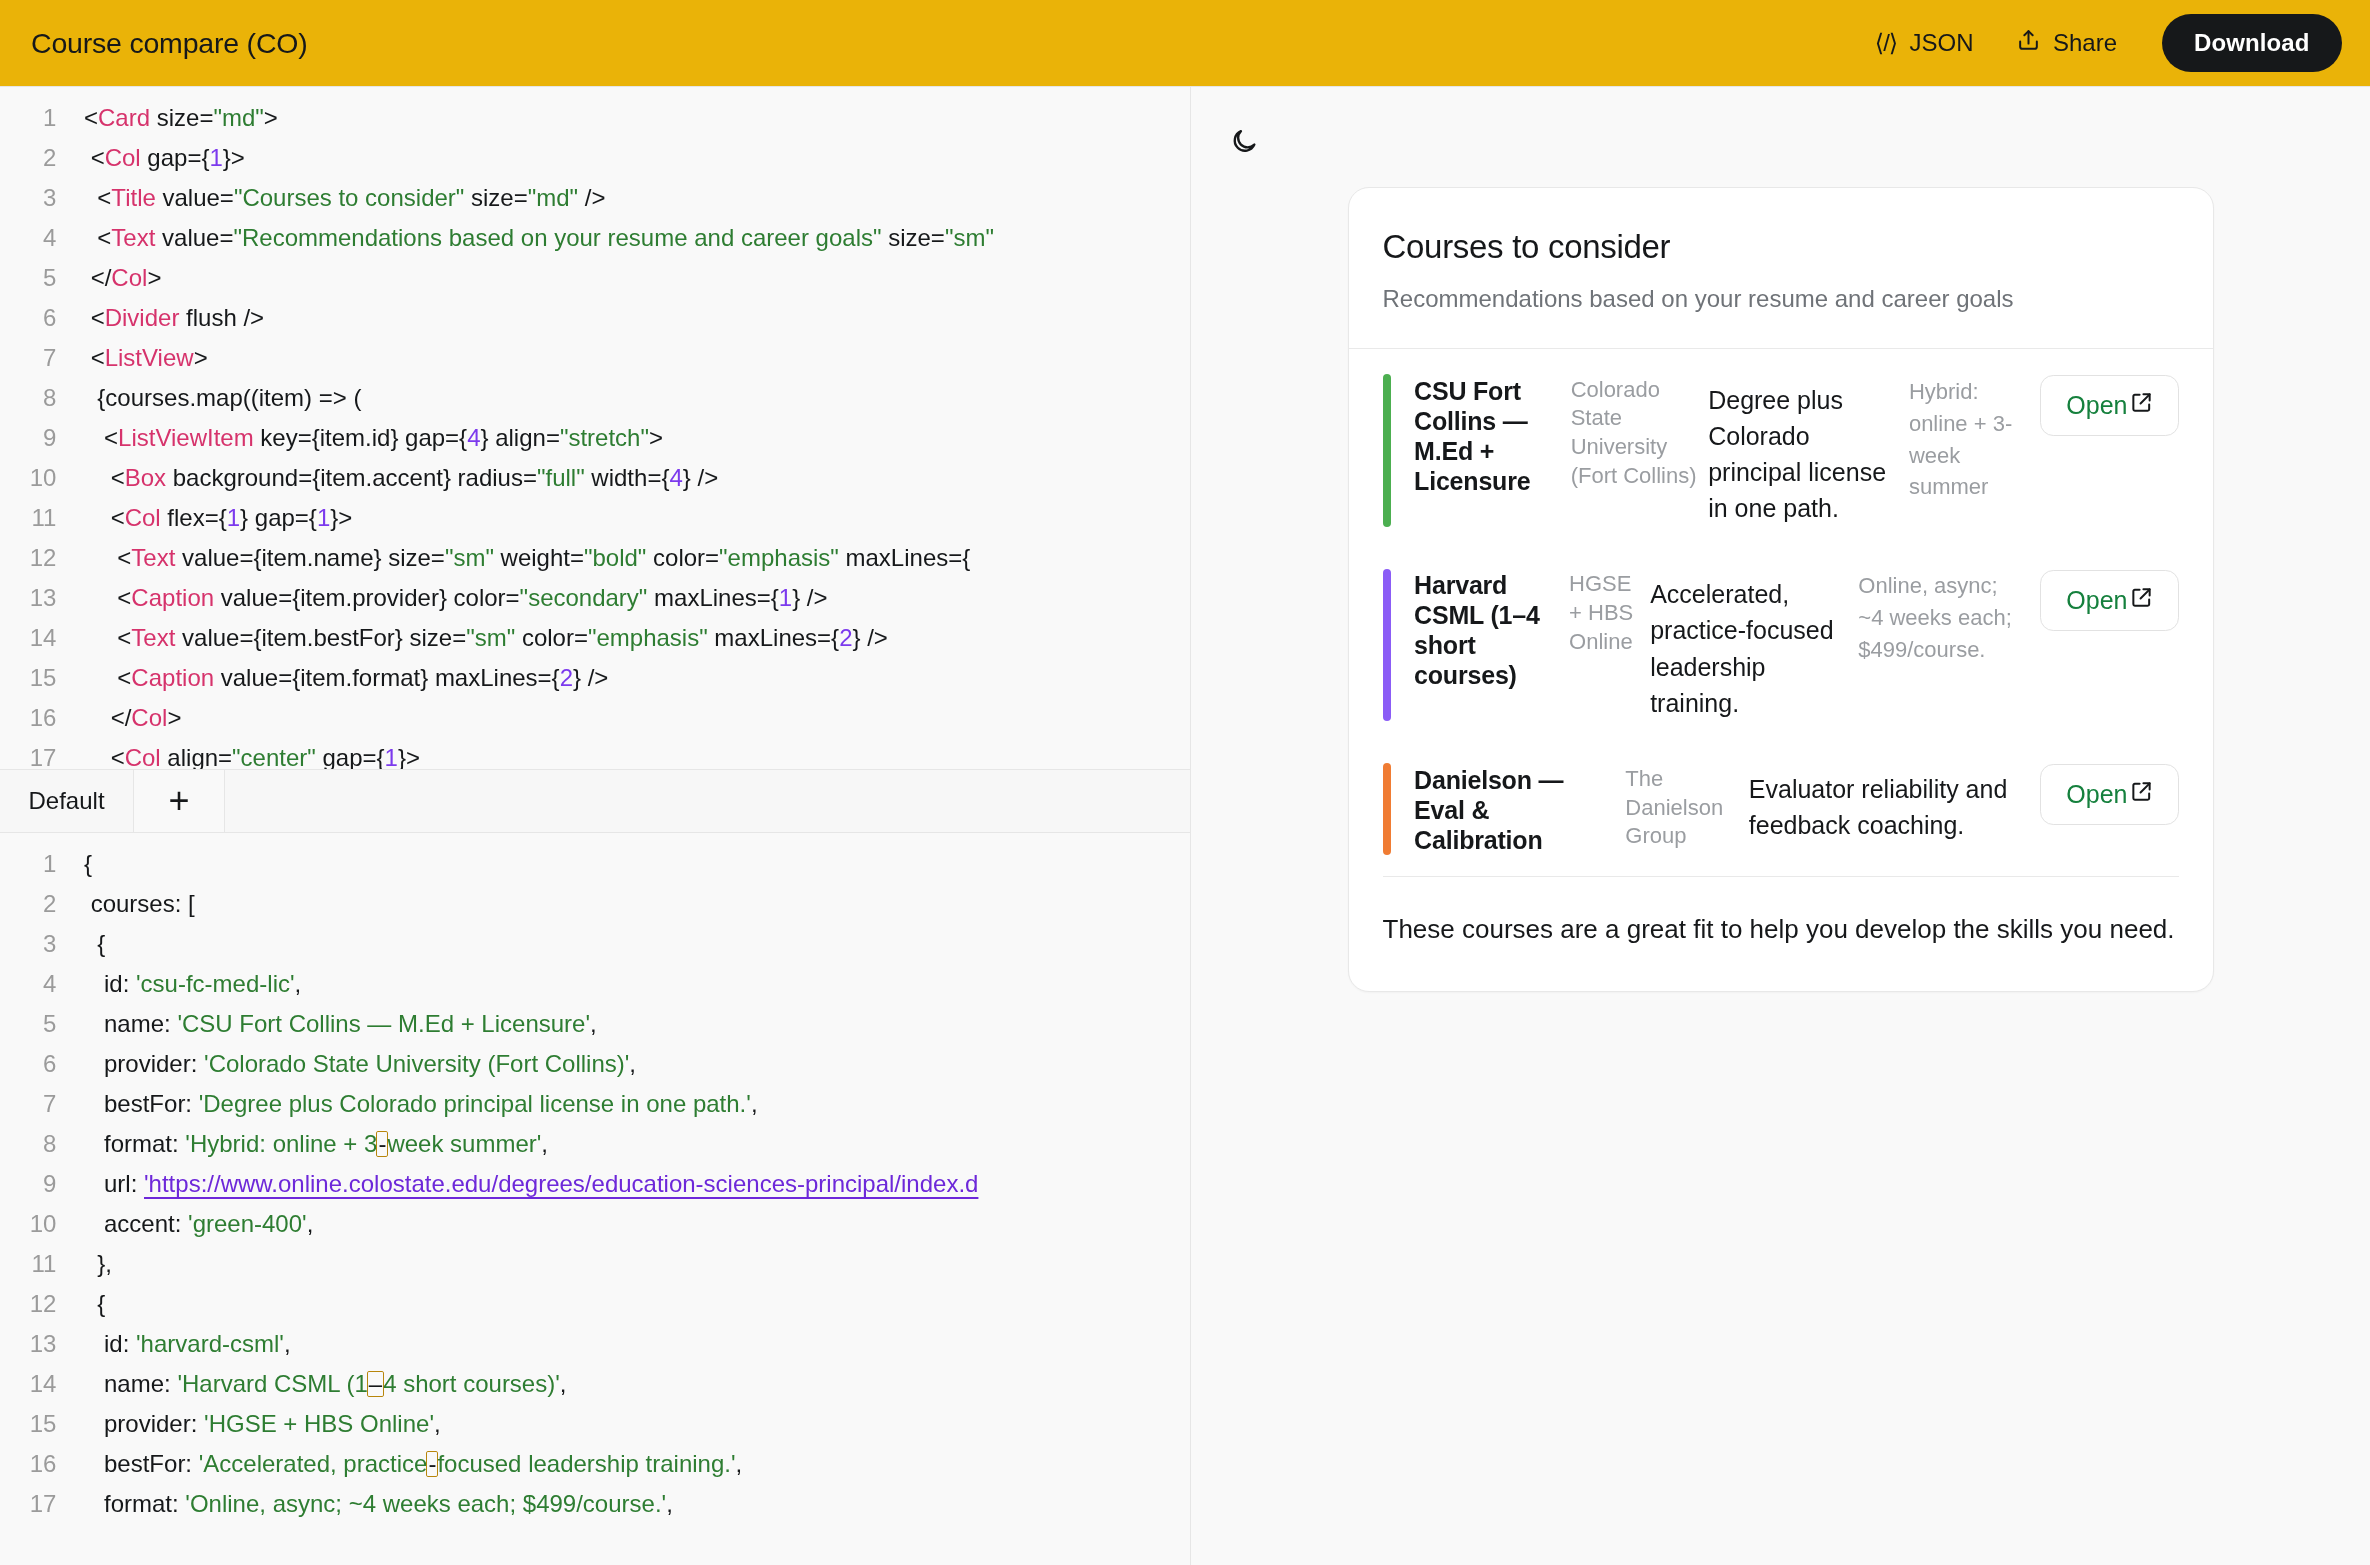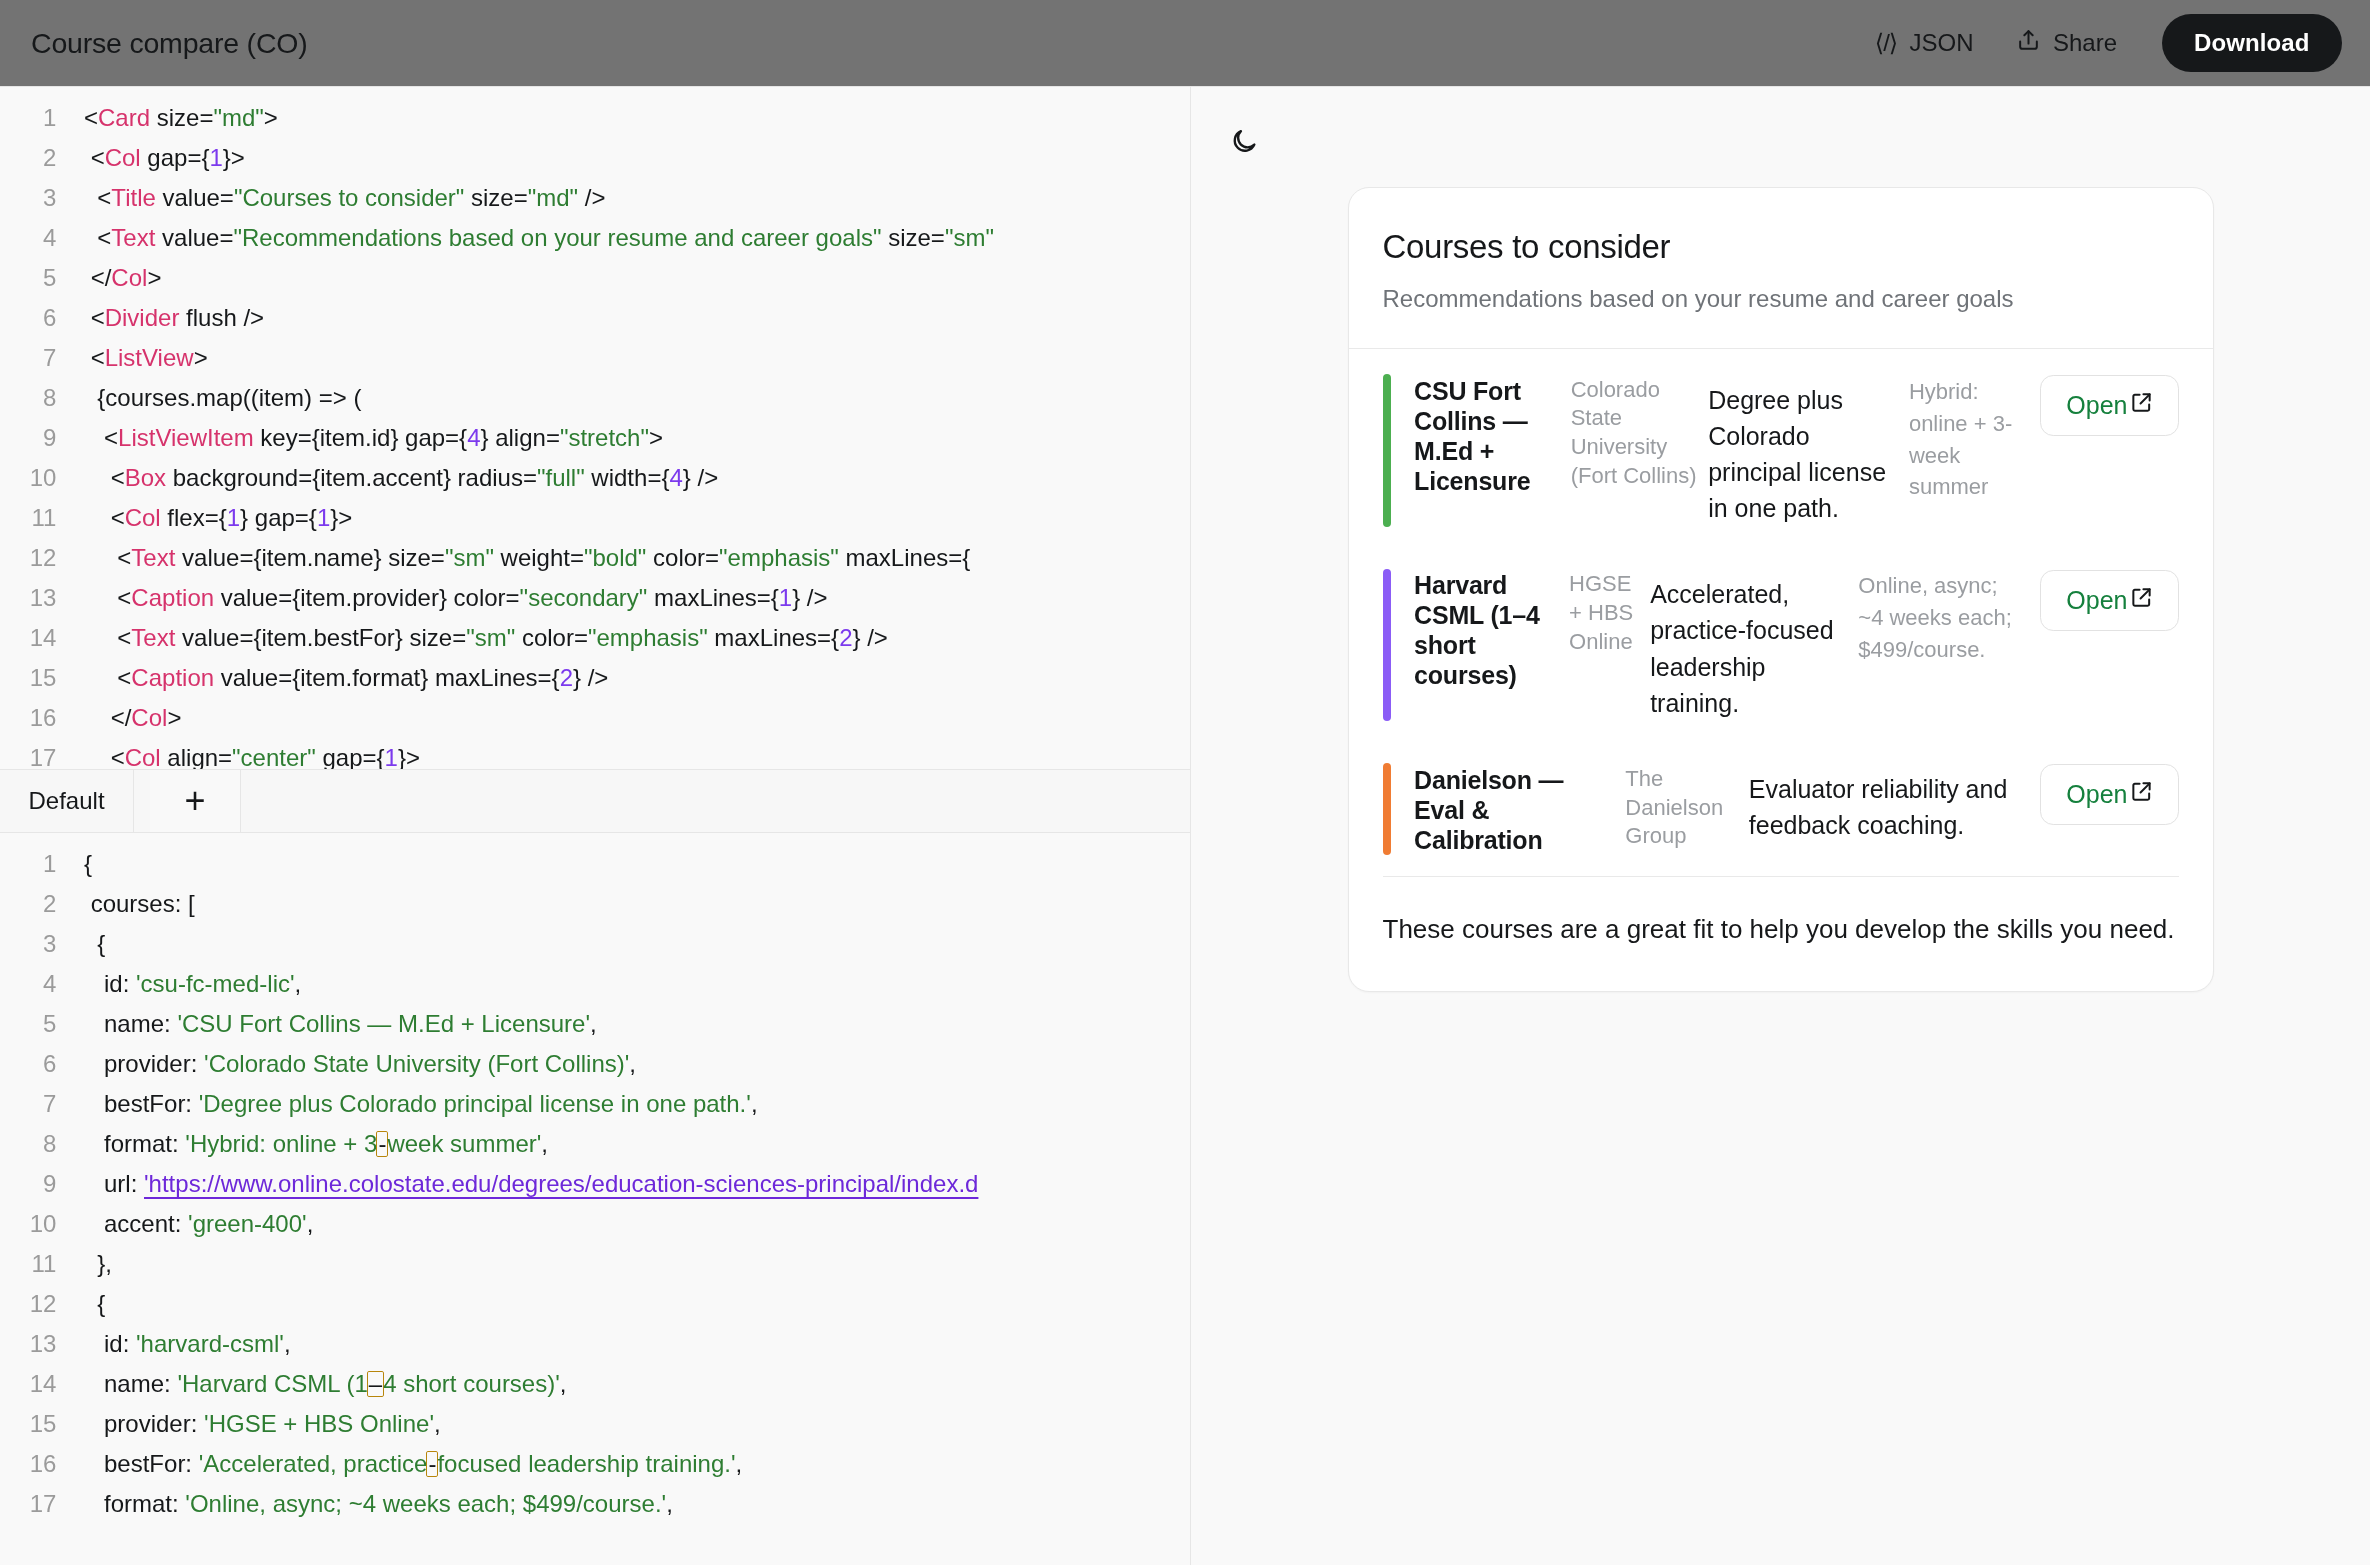--- a/index.html
+++ b/index.html
@@ -7,21 +7,21 @@
     width: 2370px; height: 1566px;
     background: #f7f7f7;
     font-family: "Liberation Sans", sans-serif;
     overflow: hidden;
   }
 
   
   .app-header {
     position: absolute; top: 0; left: 0;
     width: 2370px; height: 87px;
-    background: #737373;
+    background: #eab308;
     border-bottom: 1px solid #e6e6e6;
     display: flex; align-items: center;
     padding: 0 28.5px 0 31px;
   }
   .app-title {
     font-size: 28.5px; color: #16181a; letter-spacing: -0.2px;
     white-space: nowrap;
   }
   .header-actions {
     margin-left: auto; display: flex; align-items: center; gap: 0px;
@@ -107,21 +107,21 @@
     line-height: 1;
     color: #16181a;
   }
 
   
   .tabstrip {
     height: 64px; min-height: 64px;
     background: #f7f7f7;
     border-top: 1px solid #e6e6e6;
     border-bottom: 1px solid #e6e6e6;
-    display: flex; align-items: stretch; gap: 16px;
+    display: flex; align-items: stretch;
   }
   .tab {
     display: flex; align-items: center; justify-content: center;
     padding: 0 28.5px;
     font-size: 24px; color: #16181a;
     cursor: pointer;
     background: #f7f7f7;
     border-right: 1px solid #e6e6e6;
     min-width: 128px;
   }

